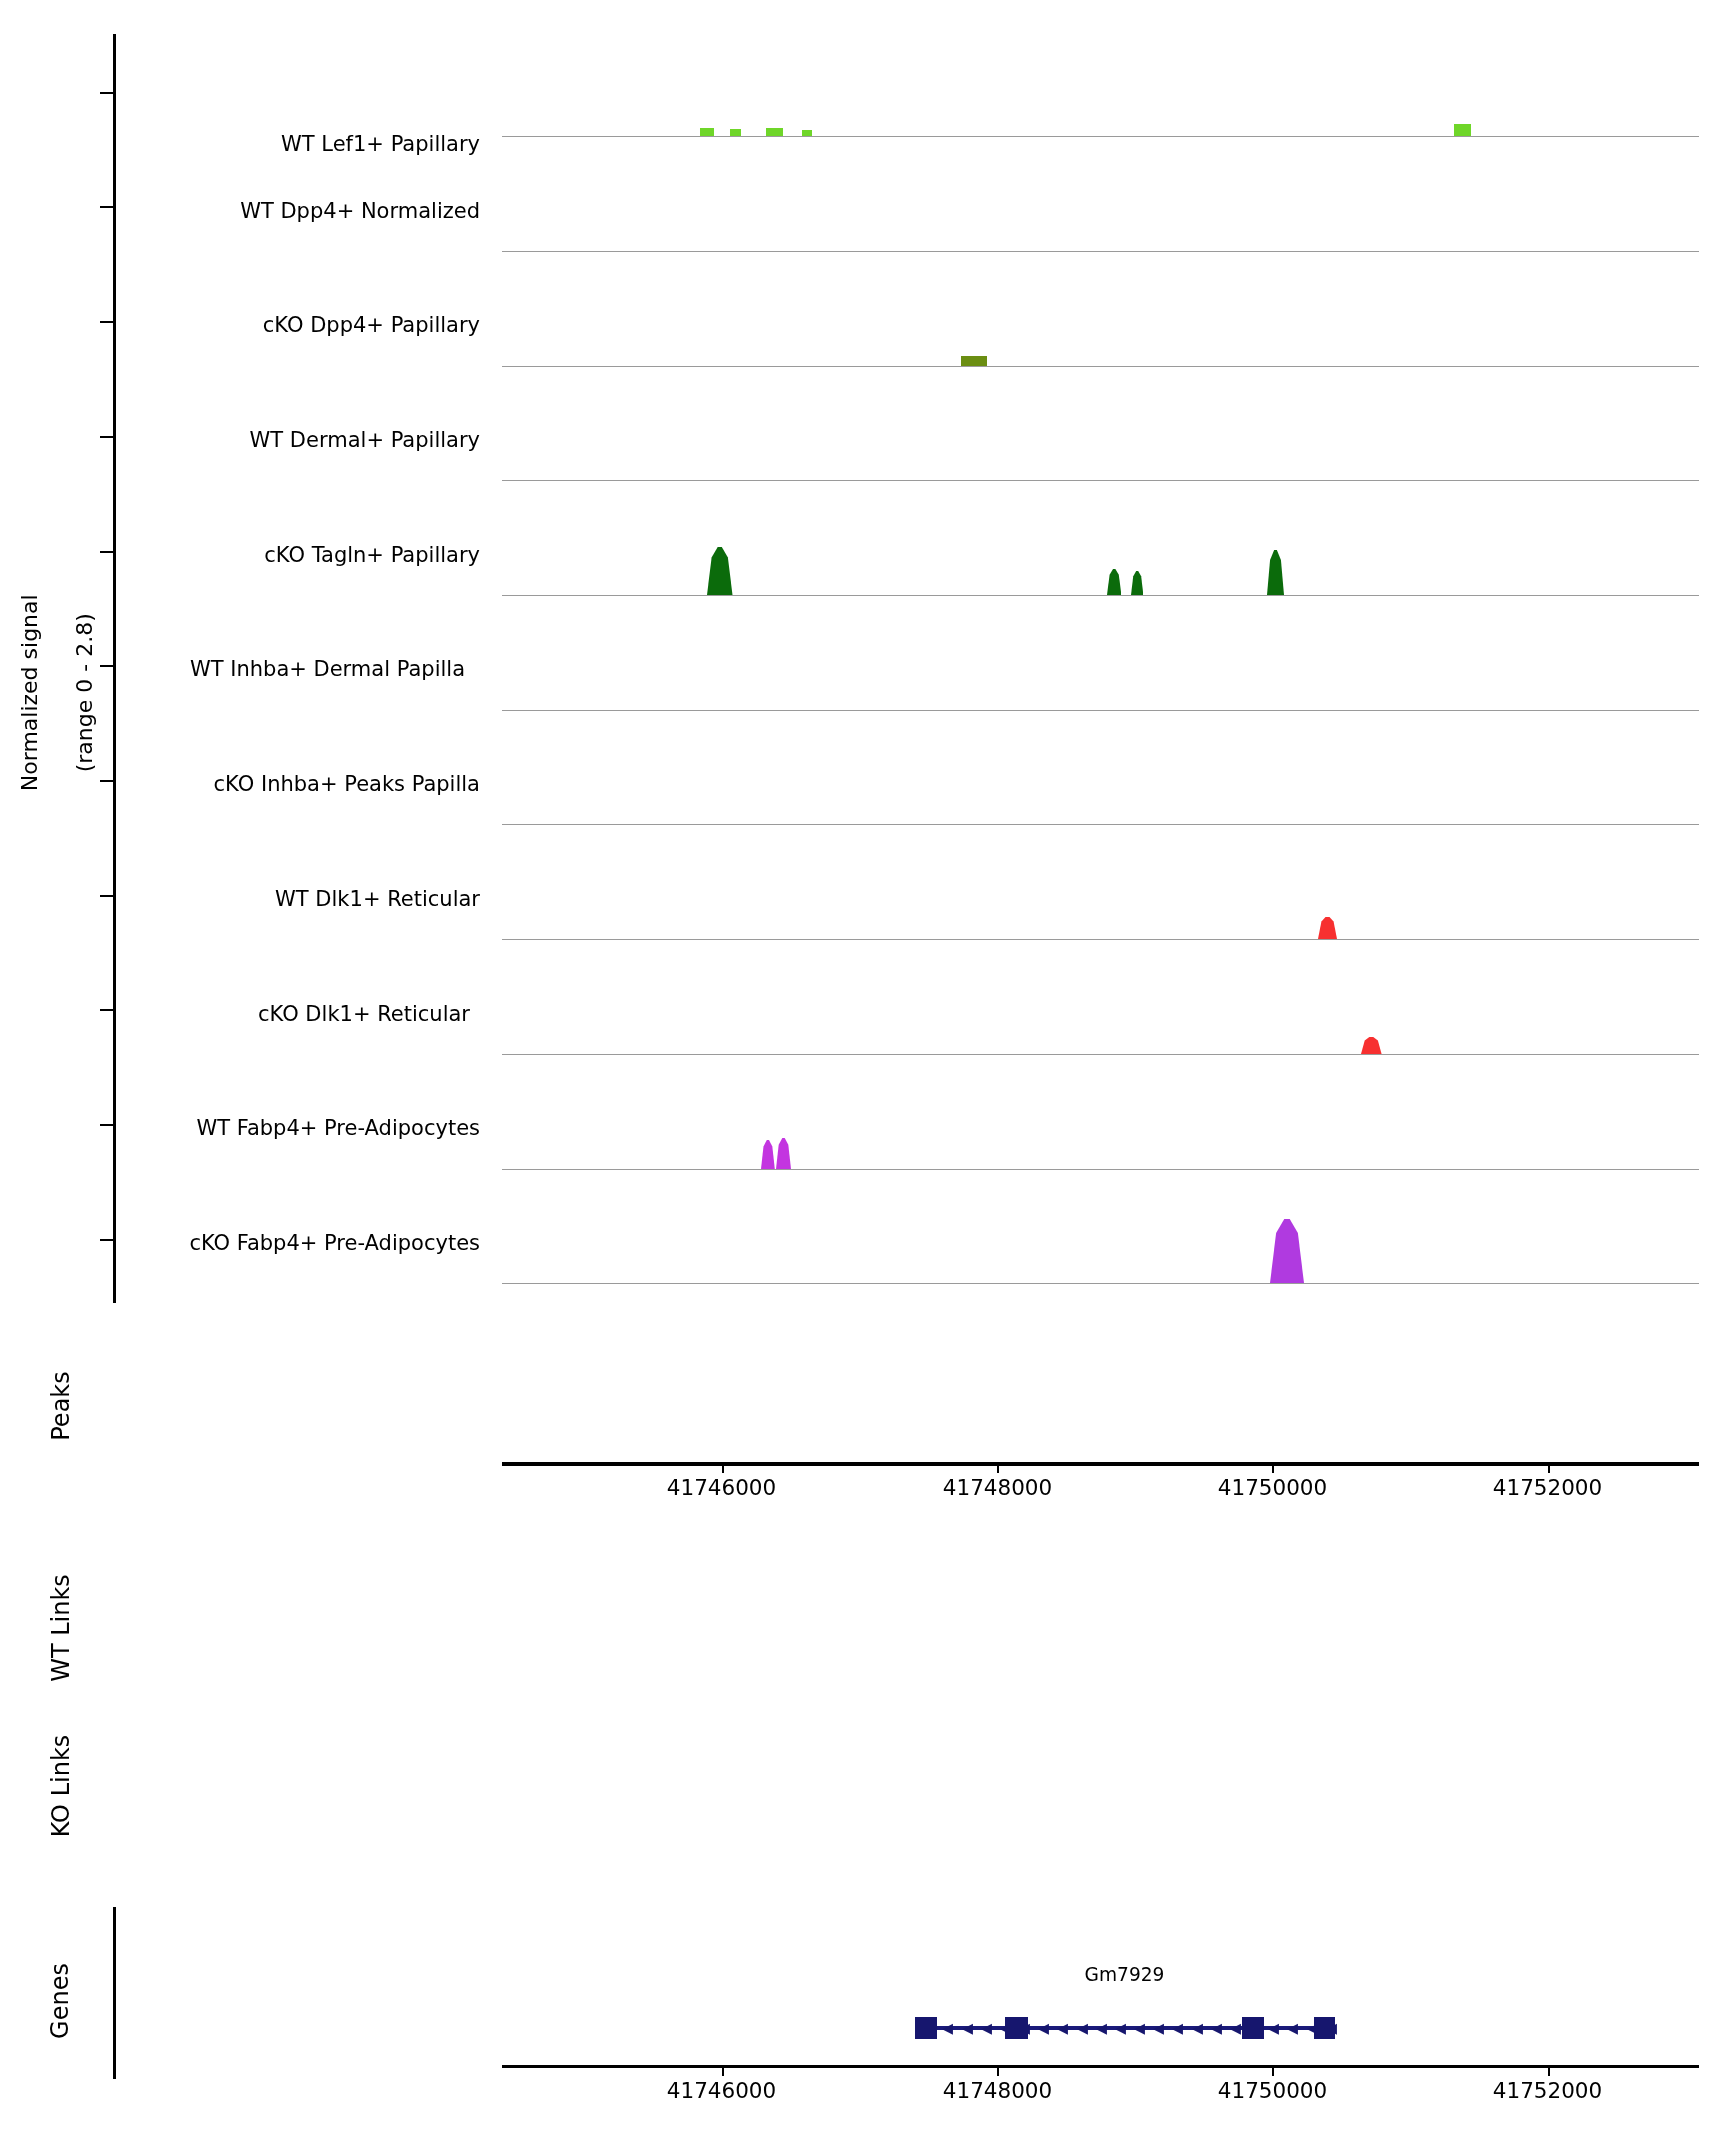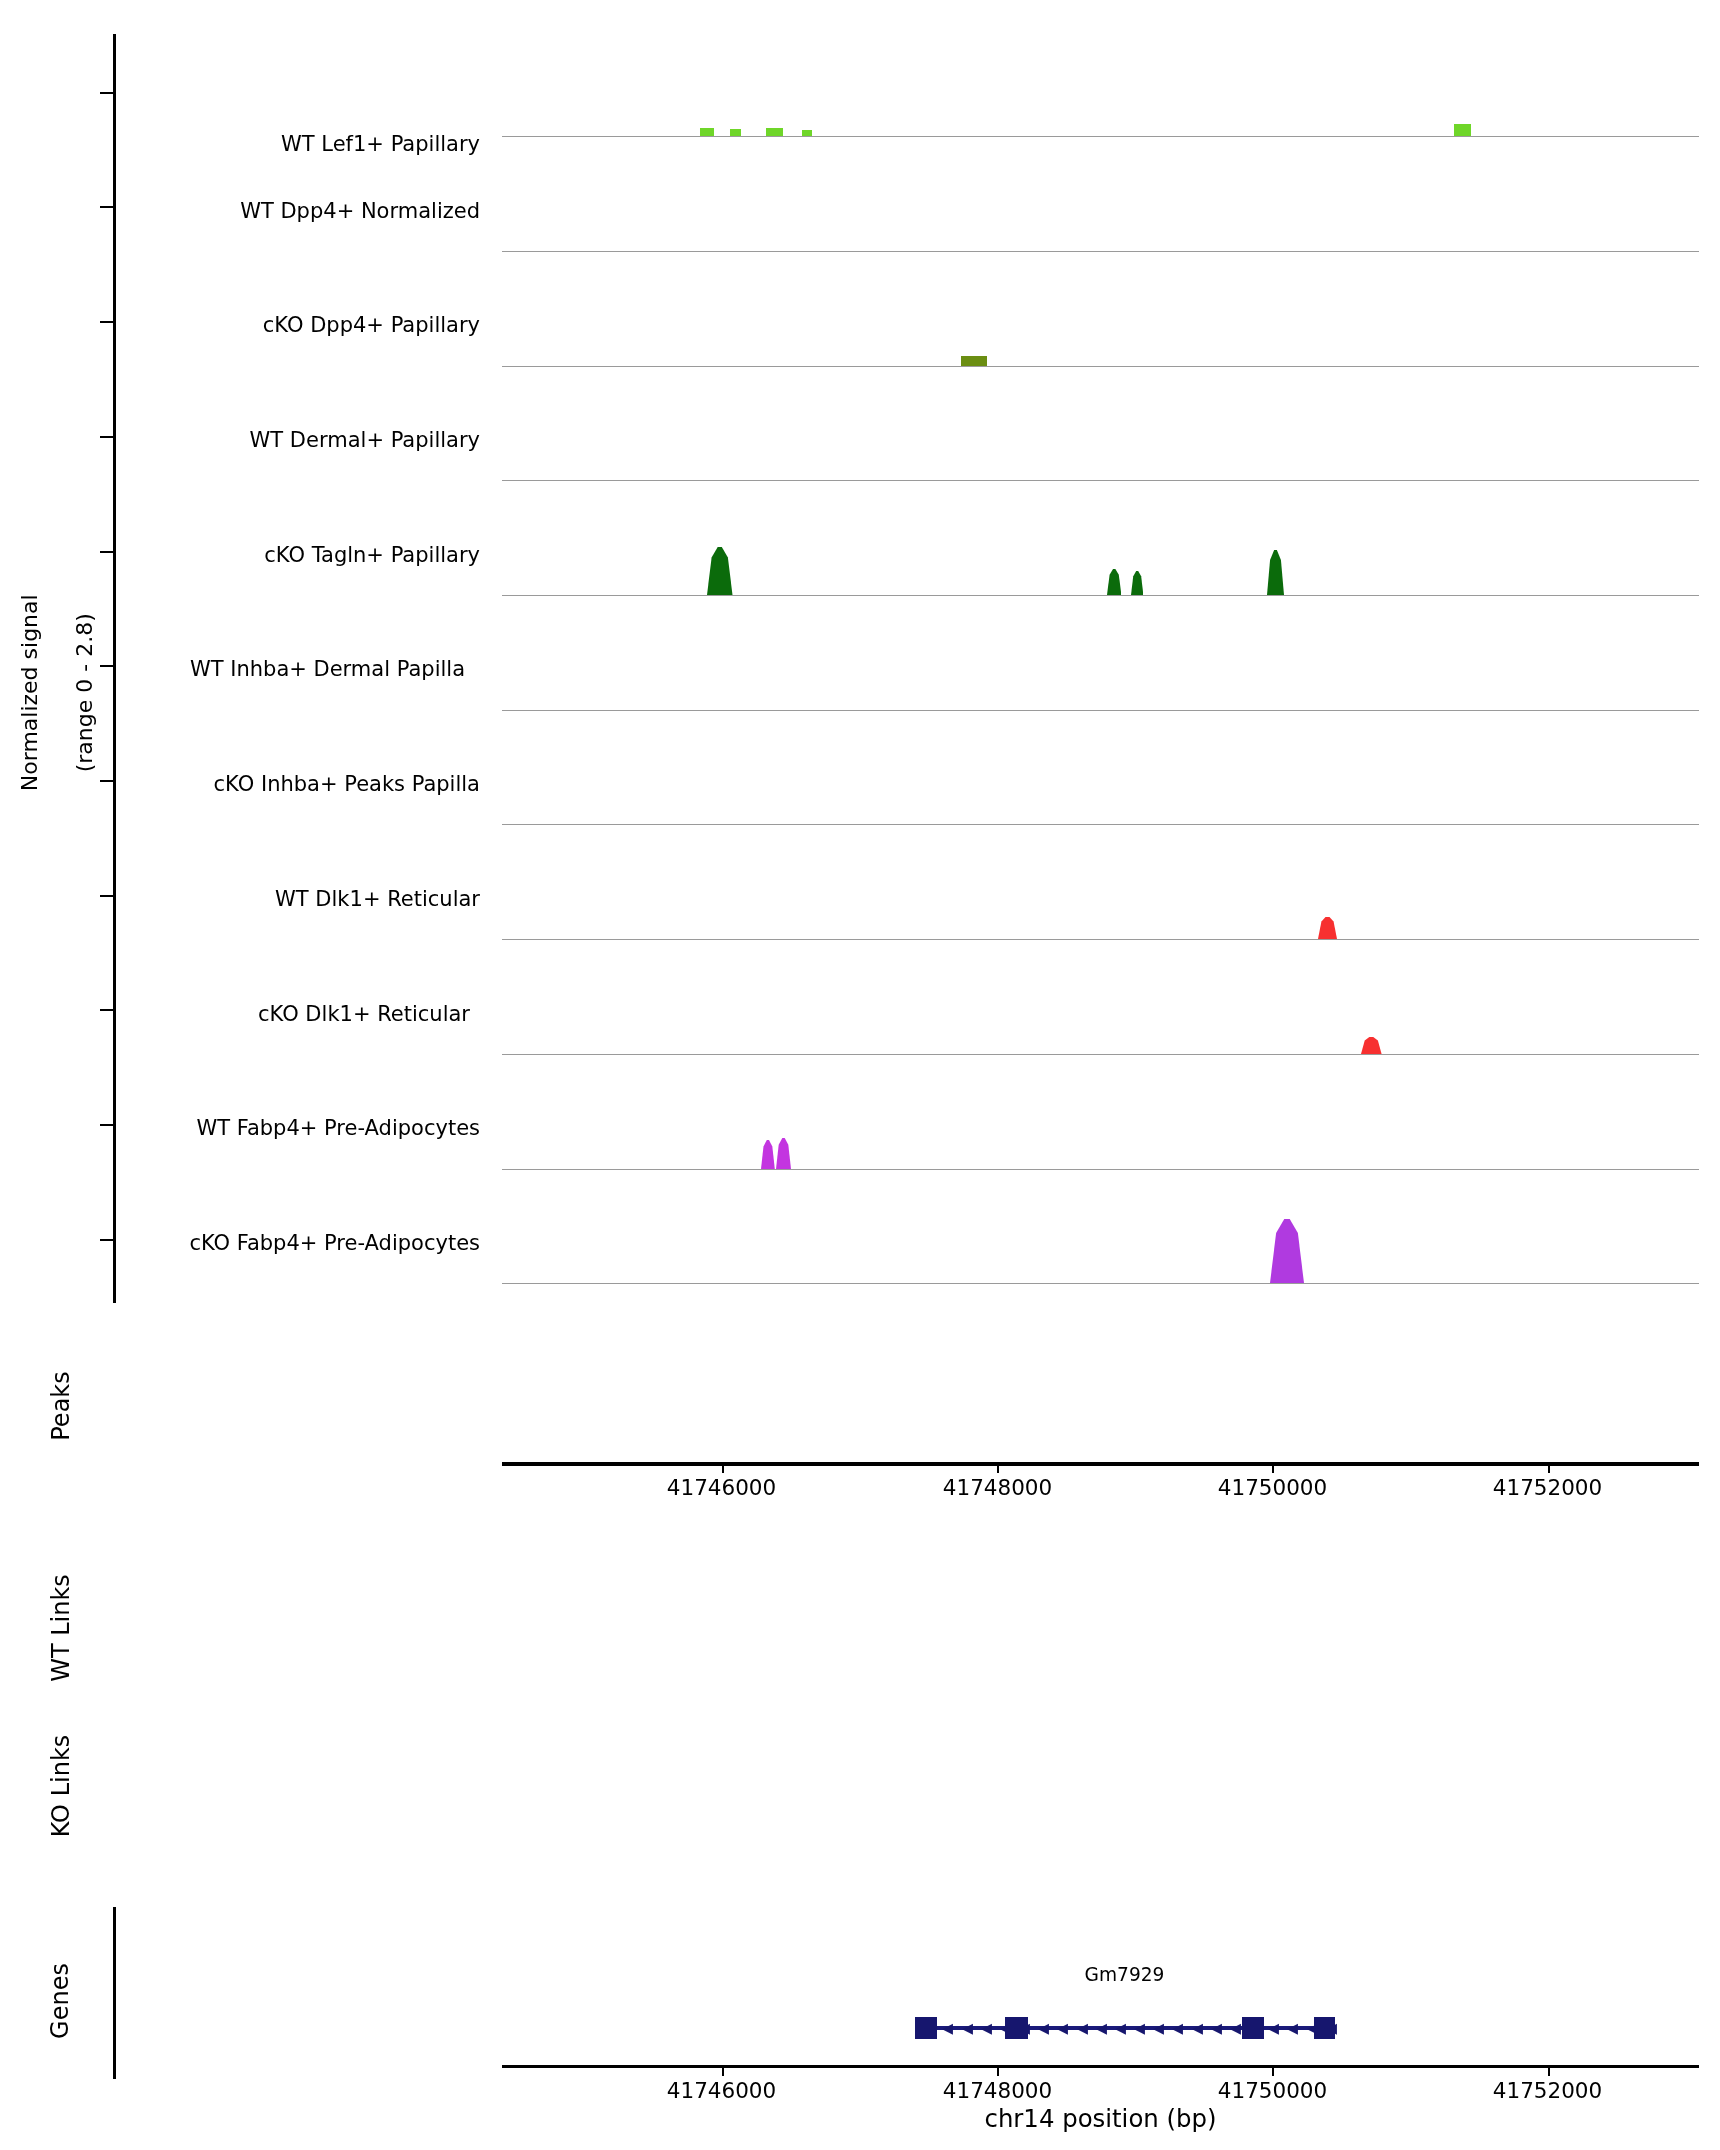--- a/index.html
+++ b/index.html
@@ -213,21 +213,20 @@
       <div class="axis-tick" style="left: 722px; top: 2.9px;"></div>
       <div class="axis-tick-label" style="left: 614px; width: 215px; top: 13px;">41746000</div>
       <div class="axis-tick" style="left: 997px; top: 2.9px;"></div>
       <div class="axis-tick-label" style="left: 890px; width: 215px; top: 13px;">41748000</div>
       <div class="axis-tick" style="left: 1272px; top: 2.9px;"></div>
       <div class="axis-tick-label" style="left: 1165px; width: 215px; top: 13px;">41750000</div>
       <div class="axis-tick" style="left: 1548px; top: 2.9px;"></div>
       <div class="axis-tick-label" style="left: 1440px; width: 215px; top: 13px;">41752000</div>
     </div>
 
-  <div class="axis-title" style="left:502px; top:2104px; width:1197px;">chr14 position (bp)</div>
 
   <div id="genes-layer" style="position:absolute; left:0; top:1964px; width:1721px; height:93px;">
       <div class="gene-name" style="left: 981px; width: 287px; top: 0px;">Gm7929</div>
       <div class="gene-line" style="left: 915px; width: 420px; top: 62px;"></div>
       <div class="arrow" style="left: 923px; top: 57px;">◀</div>
       <div class="arrow" style="left: 942px; top: 57px;">◀</div>
       <div class="arrow" style="left: 962px; top: 57px;">◀</div>
       <div class="arrow" style="left: 981px; top: 57px;">◀</div>
       <div class="arrow" style="left: 1000px; top: 57px;">◀</div>
       <div class="arrow" style="left: 1019px; top: 57px;">◀</div>

